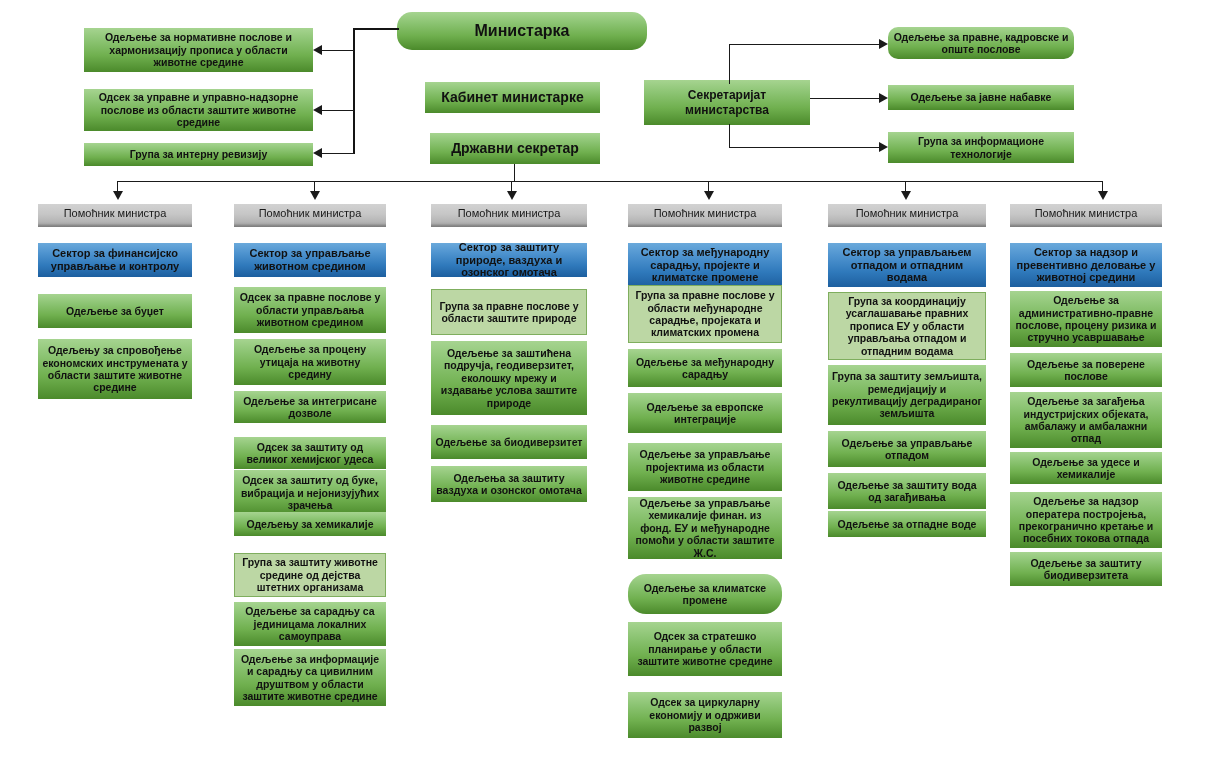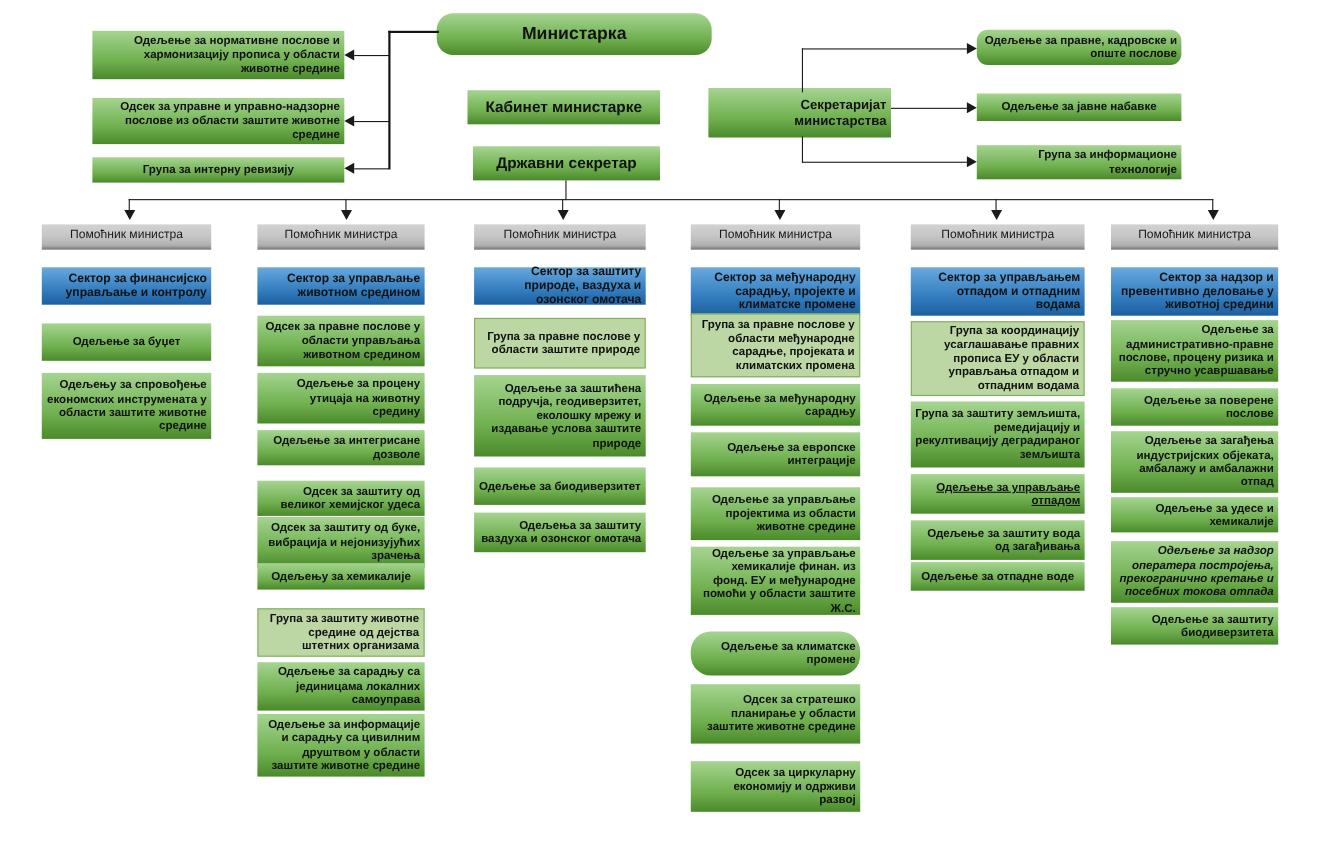--- a/index.html
+++ b/index.html
@@ -13,21 +13,21 @@
     height:768px;
     overflow:hidden;
     background:#ffffff;
   }
   .box{
     position:absolute;
     box-sizing:border-box;
     display:flex;
     align-items:center;
     justify-content:center;
-    text-align:right;
+    text-align:center;
     color:#111111;
     font-weight:bold;
     line-height:1.18;
     padding:2px 4px;
   }
   
   .green{
     background:linear-gradient(to bottom,#a6d490 0%,#8cc473 28%,#70b04f 62%,#4b8a2b 100%);
     font-size:10.5px;
   }
@@ -175,26 +175,26 @@
       <div class="box green" style="left: 628px; top: 393px; width: 154px; height: 40px;">Одељење за  европске интеграције</div>
       <div class="box green" style="left: 628px; top: 443px; width: 154px; height: 48px;">Одељење за управљање пројектима из области животне средине</div>
       <div class="box green" style="left: 628px; top: 497px; width: 154px; height: 62px;">Одељење за управљање хемикалије финан. из фонд. ЕУ и међународне помоћи у области заштите Ж.С.</div>
       <div class="box green" style="left: 628px; top: 574px; width: 154px; height: 40px; border-radius: 18px;">Одељење за климатске промене</div>
       <div class="box green" style="left: 628px; top: 622px; width: 154px; height: 54px;">Одсек за стратешко планирање у области заштите животне средине</div>
       <div class="box green" style="left: 628px; top: 692px; width: 154px; height: 46px;">Одсек за циркуларну економију и одрживи развој</div>
       <div class="box gray" style="left: 828px; top: 204px; width: 158px; height: 23px;">Помоћник министра</div>
       <div class="box blue" style="left: 828px; top: 243px; width: 158px; height: 44px;">Сектор за управљањем отпадом и отпадним водама</div>
       <div class="box sage" style="left: 828px; top: 292px; width: 158px; height: 68px;">Група за координацију усаглашавање правних прописа ЕУ у области управљања отпадом и отпадним водама</div>
       <div class="box green" style="left: 828px; top: 365px; width: 158px; height: 60px;">Група за заштиту земљишта, ремедијацију и рекултивацију деградираног земљишта</div>
-      <div class="box green" style="left: 828px; top: 431px; width: 158px; height: 36px; text-decoration: underline;">Одељење за управљање отпадом</div>
+      <div class="box green" style="left: 828px; top: 431px; width: 158px; height: 36px;">Одељење за управљање отпадом</div>
       <div class="box green" style="left: 828px; top: 473px; width: 158px; height: 36px;">Одељење за заштиту вода од загађивања</div>
       <div class="box green" style="left: 828px; top: 511px; width: 158px; height: 26px;">Одељење за отпадне воде</div>
       <div class="box gray" style="left: 1010px; top: 204px; width: 152px; height: 23px;">Помоћник министра</div>
       <div class="box blue" style="left: 1010px; top: 243px; width: 152px; height: 44px;">Сектор за надзор и превентивно деловање у животној средини</div>
       <div class="box green" style="left: 1010px; top: 291px; width: 152px; height: 56px;">Одељење за административно-правне послове, процену ризика и стручно усавршавање</div>
       <div class="box green" style="left: 1010px; top: 353px; width: 152px; height: 34px;">Одељење за поверене послове</div>
       <div class="box green" style="left: 1010px; top: 392px; width: 152px; height: 56px;">Одељење за загађења индустријских објеката, амбалажу и амбалажни отпад</div>
       <div class="box green" style="left: 1010px; top: 452px; width: 152px; height: 32px;">Одељење за удесе и хемикалије</div>
-      <div class="box green" style="left: 1010px; top: 492px; width: 152px; height: 56px; font-style: italic;">Одељење за надзор оператера постројења, прекогранично кретање и посебних токова отпада</div>
+      <div class="box green" style="left: 1010px; top: 492px; width: 152px; height: 56px;">Одељење за надзор оператера постројења, прекогранично кретање и посебних токова отпада</div>
       <div class="box green" style="left: 1010px; top: 552px; width: 152px; height: 34px;">Одељење за заштиту биодиверзитета</div>
     </div>
 
 </div>
 
 </body></html>

